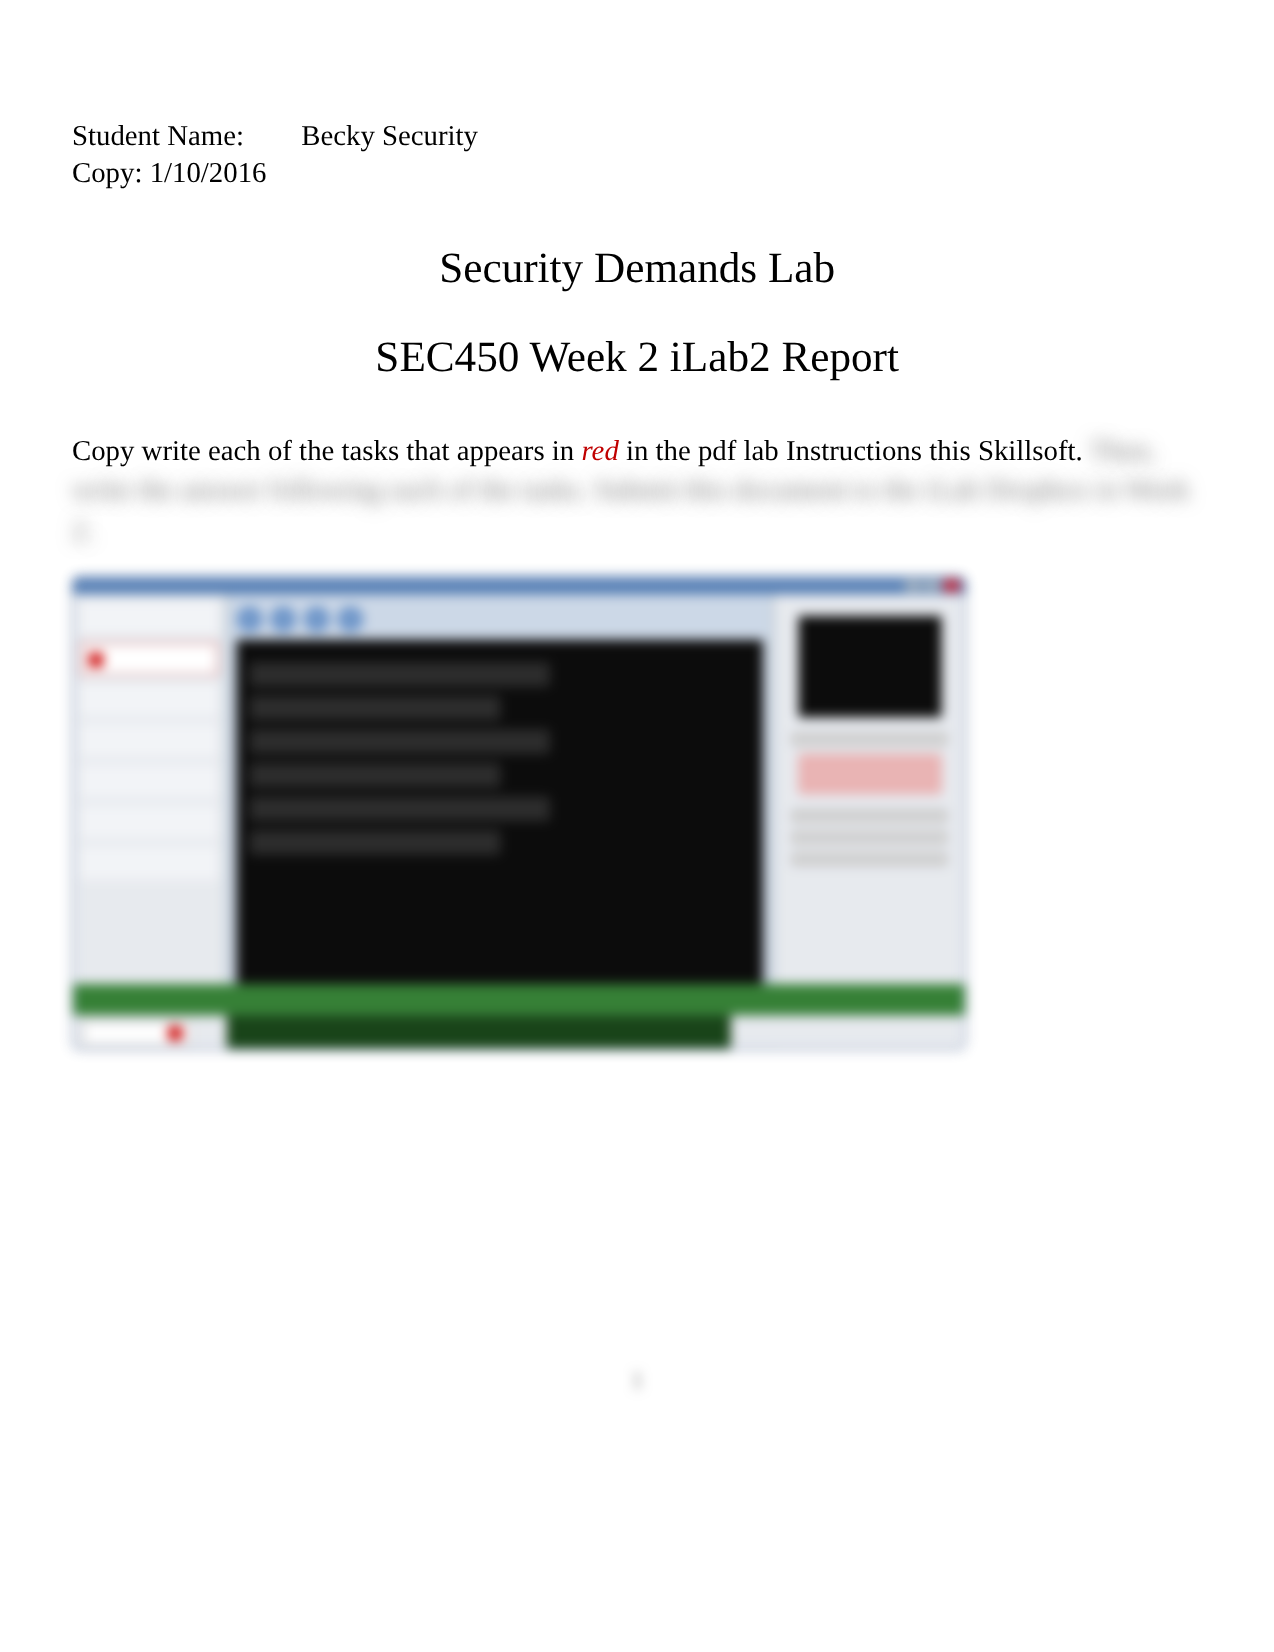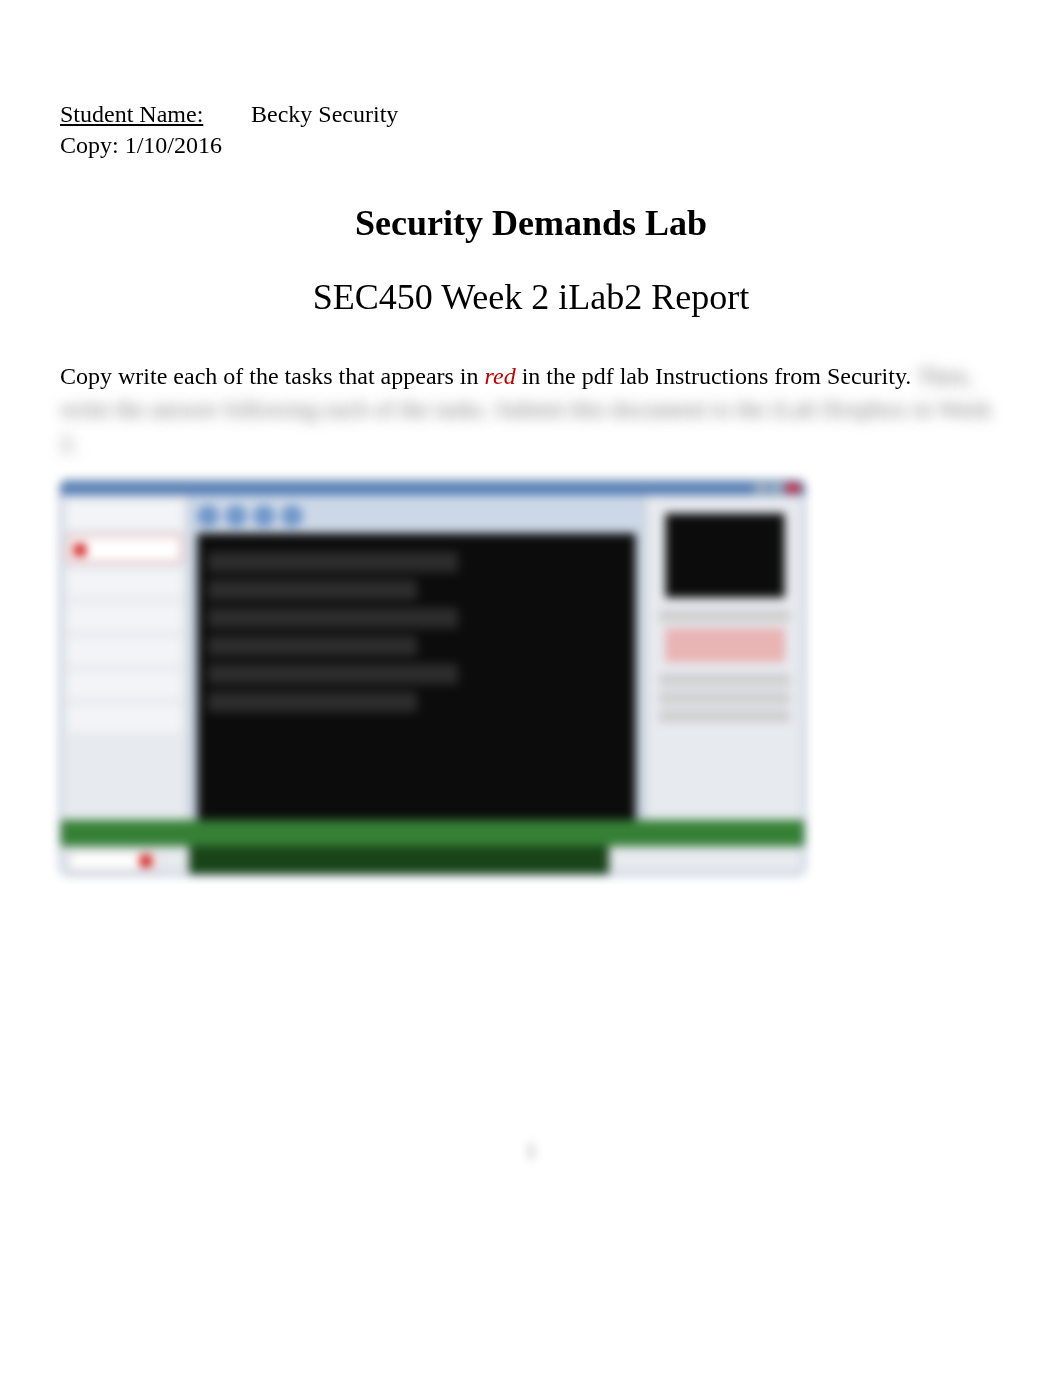--- a/index.html
+++ b/index.html
@@ -15,28 +15,27 @@
       padding: 100px 60px 0 60px;
     }
     .header-line {
       font-size: 24px;
       line-height: 1.2;
       margin-bottom: 2px;
     }
     .name-label {
       display: inline-block;
       width: 185px;
-      text-decoration: underline;
     }
     .title-1 {
       font-size: 36px;
       text-align: center;
       margin-top: 42px;
       margin-bottom: 32px;
-      font-weight: bold;
+      font-weight: normal;
     }
     .title-2 {
       font-size: 36px;
       text-align: center;
       margin-bottom: 42px;
       font-weight: normal;
     }
     .intro {
       font-size: 24px;
       line-height: 1.4;
@@ -173,21 +172,21 @@
     <span>Copy:</span>
     <span>1/10/2016</span>
   </div>
 
   <h1 class="title-1">Security Demands Lab</h1>
   <h2 class="title-2">SEC450 Week 2 iLab2 Report</h2>
 
   <p class="intro">
     <span>Copy write each of the tasks that appears in </span>
     <span class="red">red</span>
-    <span> in the pdf lab Instructions from Security.</span>
+    <span> in the pdf lab Instructions this Skillsoft.</span>
     <span class="blurred">Then, write the answer following each of the tasks. Submit this document to the iLab Dropbox in Week 2.</span>
   </p>
 
   <div class="screenshot-wrap">
     <div class="app-window">
       <div class="titlebar">
         <div class="winbtn wb-min"></div>
         <div class="winbtn wb-max"></div>
         <div class="winbtn wb-close"></div>
       </div>

